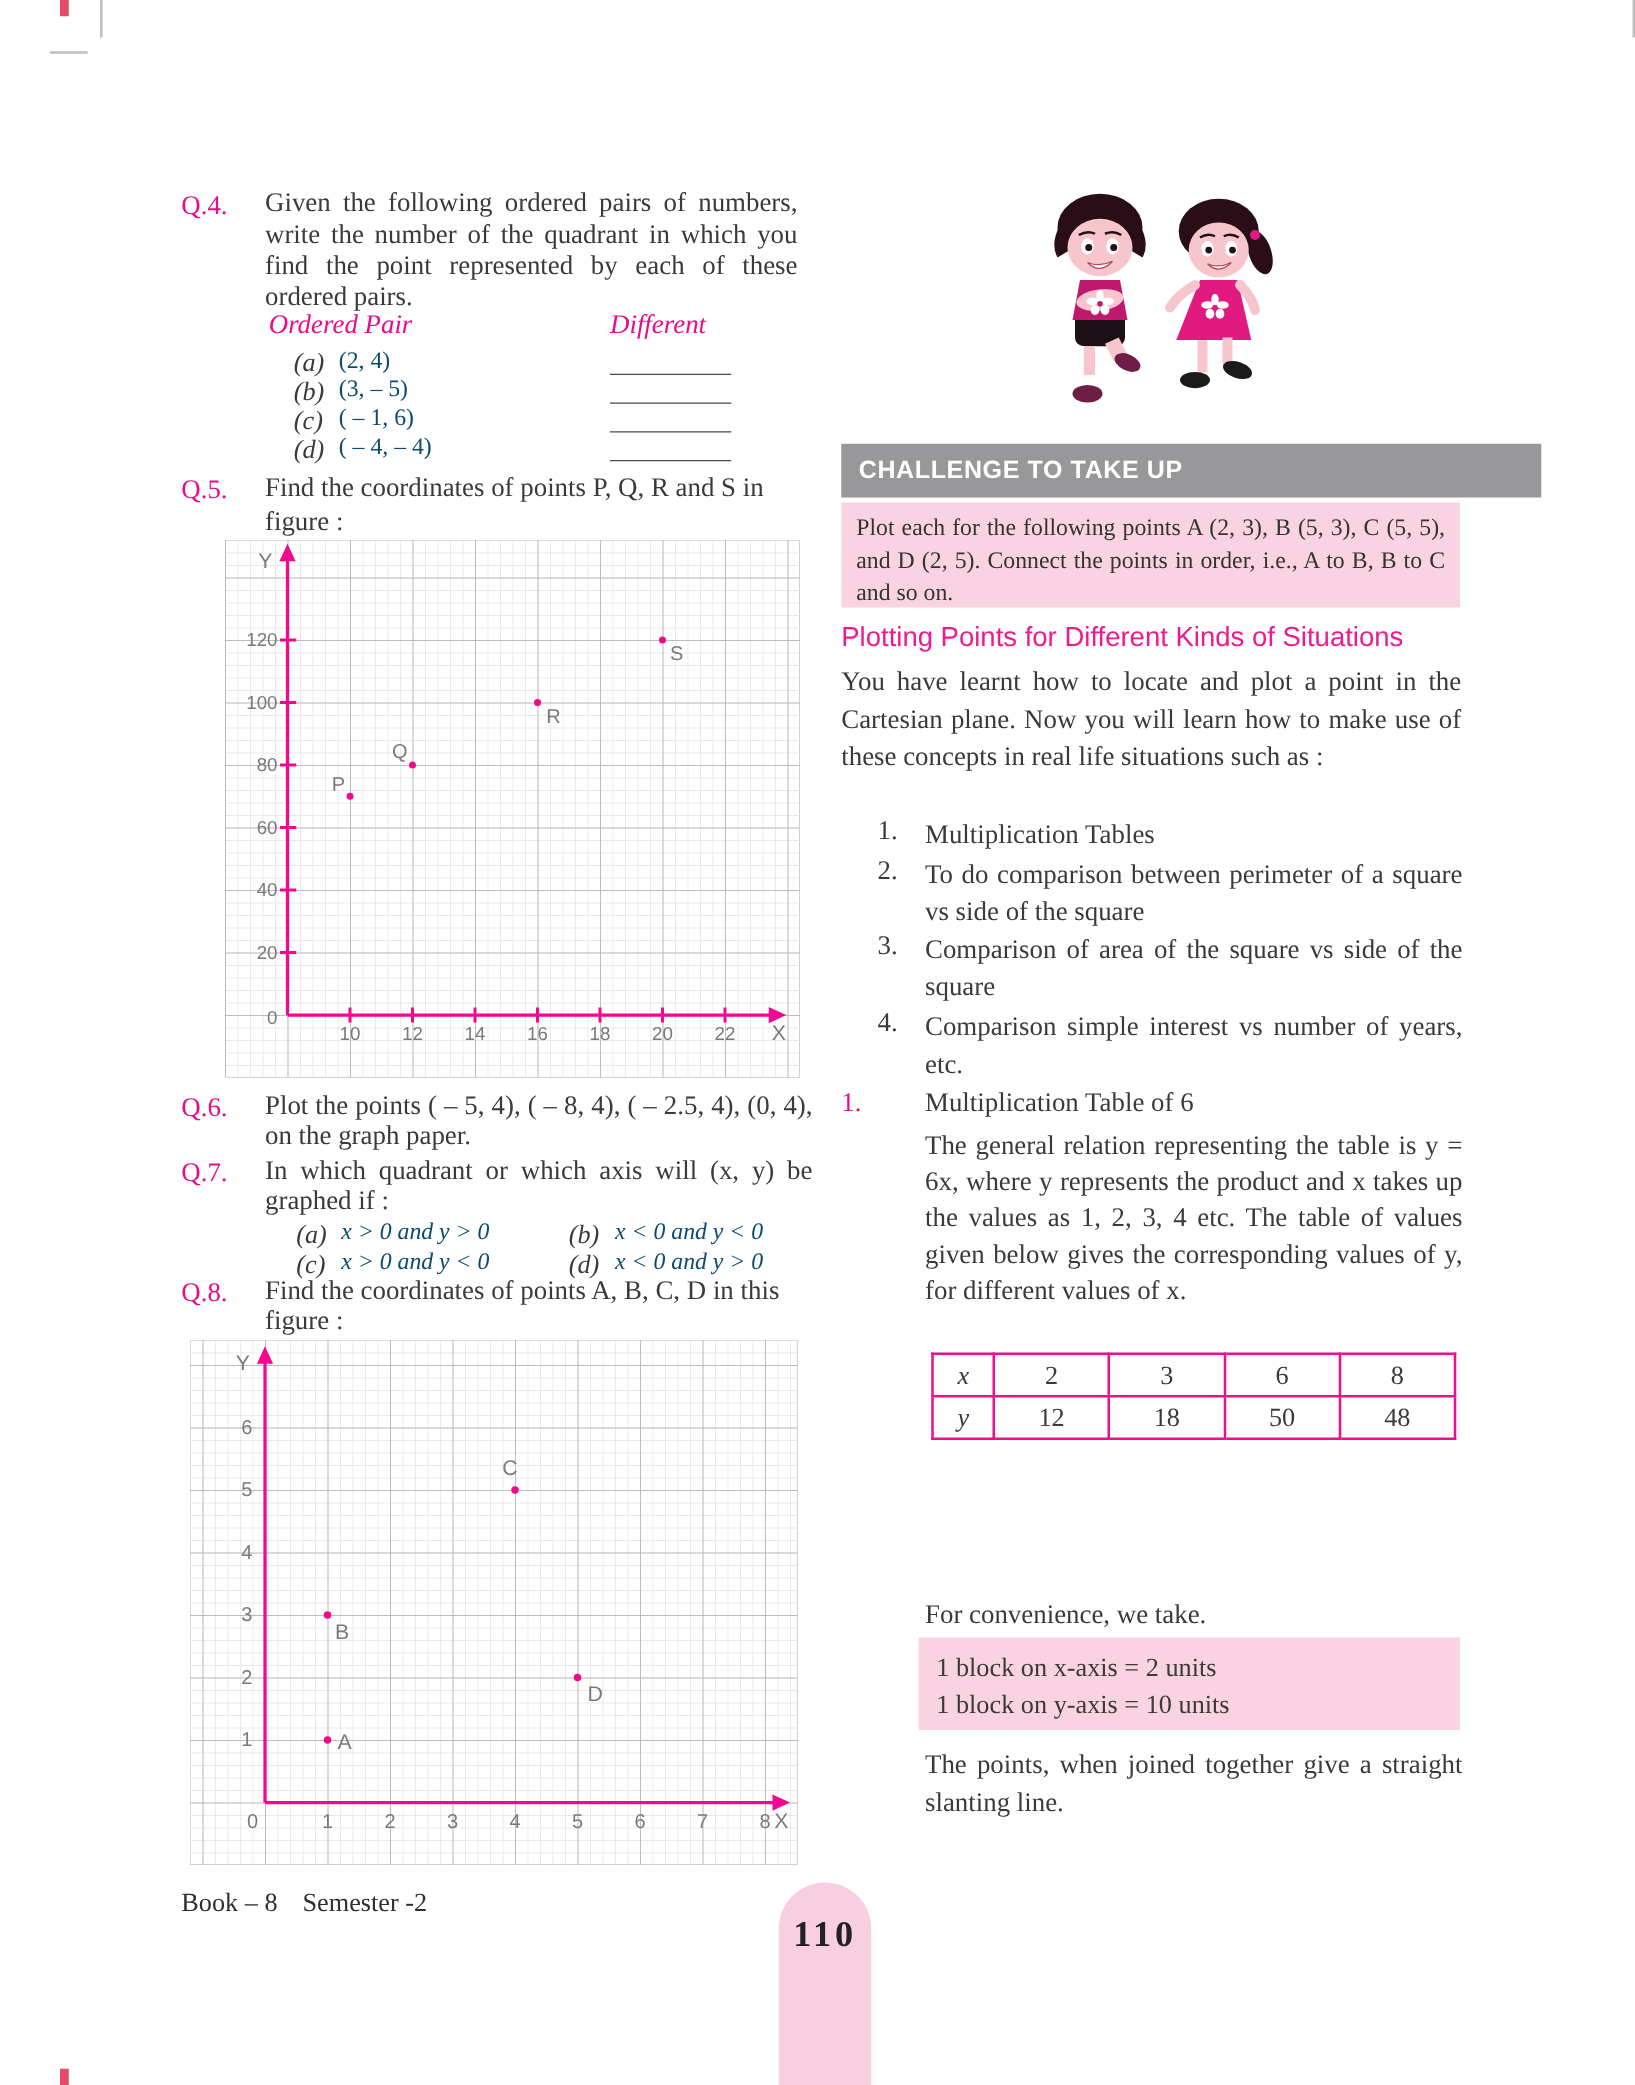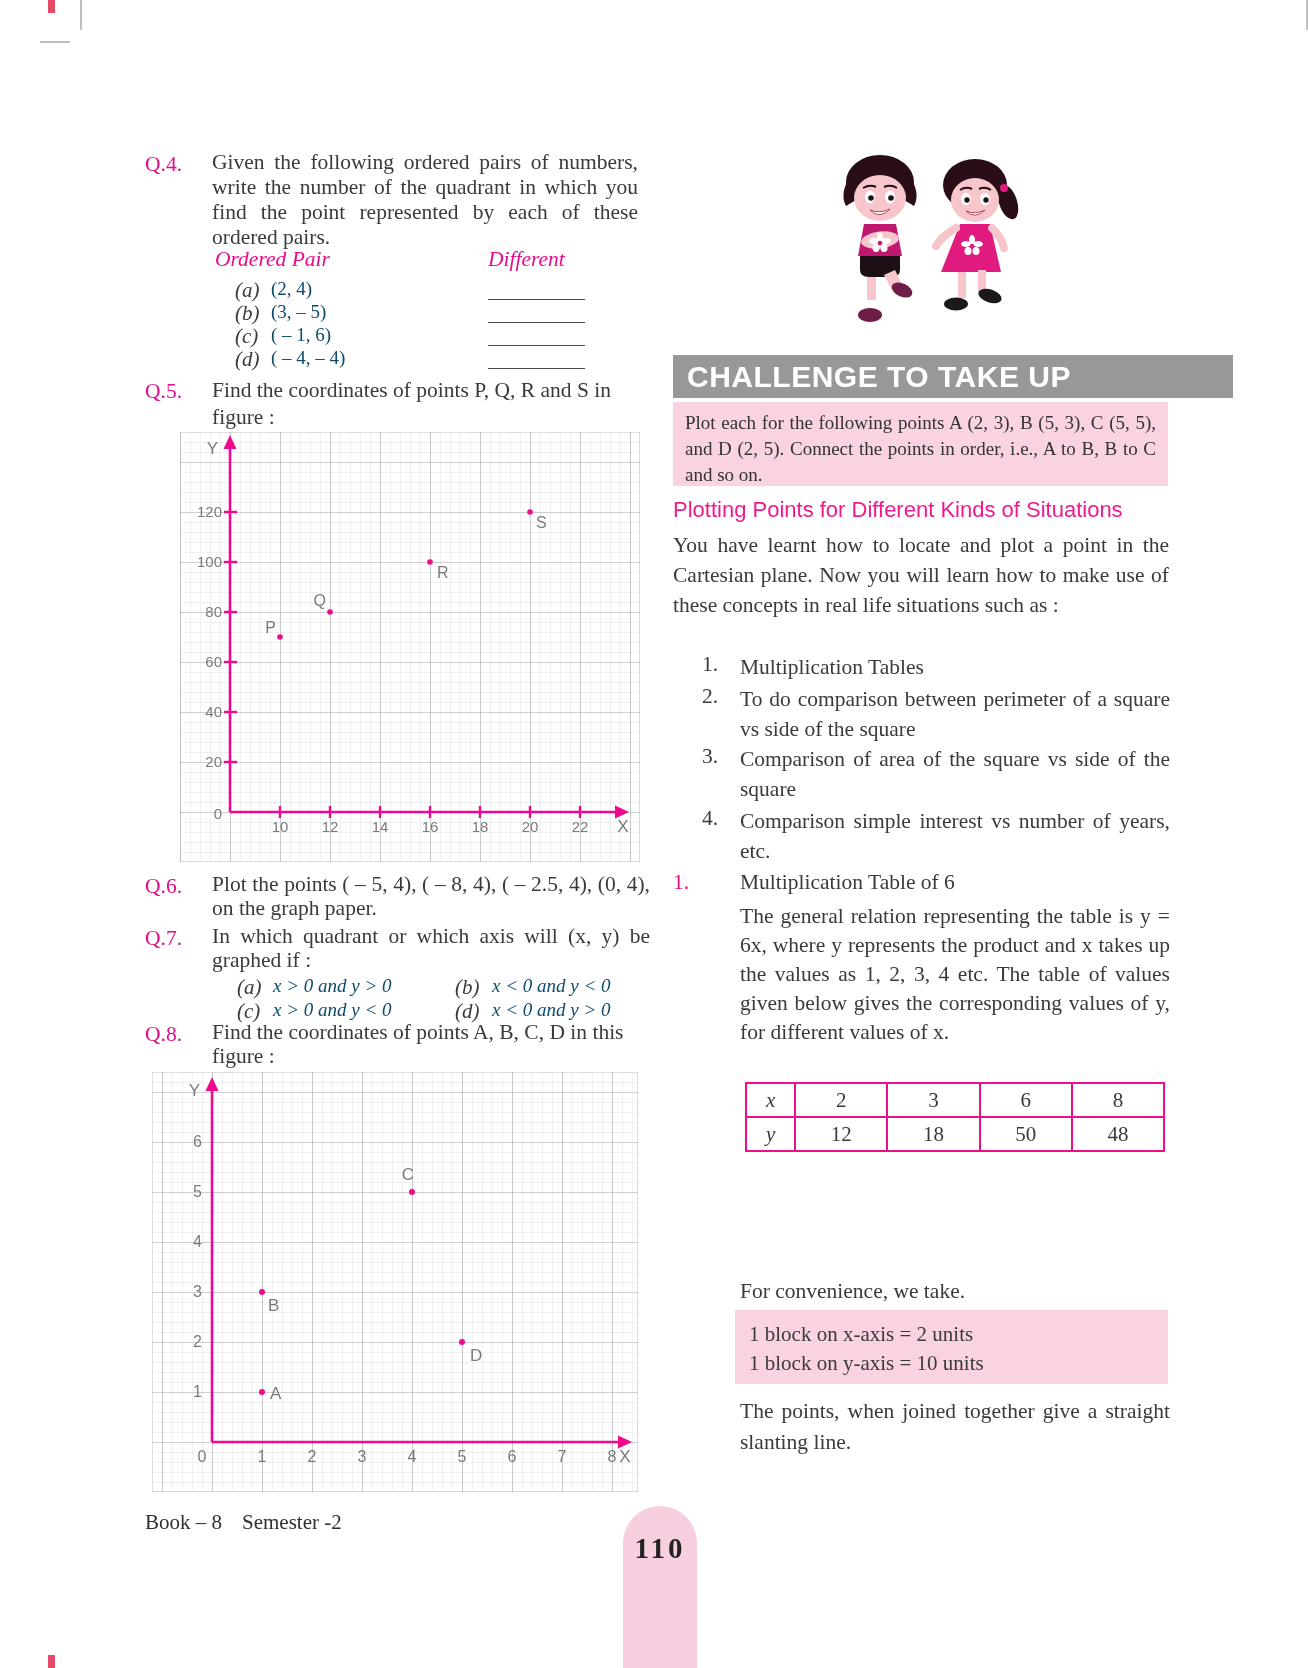--- a/index.html
+++ b/index.html
@@ -6,21 +6,21 @@
   .page{position:relative;width:1308px;height:1668px;background:#ffffff;overflow:hidden;
         font-family:"Liberation Serif",serif;color:#3a3a3a;margin-left:40px;}
   .abs{position:absolute;}
   .qlabel{color:#e80c8b;font-size:21.5px;}
   .qtext{font-size:21.5px;line-height:25px;text-align:justify;color:#3a3a3a;}
   .pinkital{color:#e80c8b;font-style:italic;font-size:21.5px;}
   .itemtag{font-style:italic;font-size:21px;color:#3a3a3a;}
   .itemtxt{font-size:19px;color:#0c4a6e;}
   .blank{height:0;border-top:1.6px solid #4a4a4a;}
   .challenge-bar{background:#98989a;color:#ffffff;font-family:"Liberation Sans",sans-serif;
-        font-weight:bold;font-size:30px;line-height:43px;padding-left:14px;letter-spacing:.5px;}
+        font-weight:bold;font-size:20px;line-height:43px;padding-left:14px;letter-spacing:.5px;}
   .pinkbox{background:#f9d3e1;}
   .heading-pink{color:#f01a8f;font-family:"Liberation Sans",sans-serif;font-size:22px;}
   .rpara{font-size:21.5px;line-height:30px;text-align:justify;}
   .rlistnum{font-size:21.5px;color:#3a3a3a;}
   .mtable{border-collapse:collapse;width:420px;}
   .mtable td{border:2px solid #ee0d8d;text-align:center;font-size:21px;height:30px;color:#3a3a3a;}
   .mtable td.varcell{font-style:italic;}
   .gridlabel{font-family:"Liberation Sans",sans-serif;fill:#7a7a7a;}
   .cropline{background:#c0c0c0;}
   .redtick{background:#e64a69;}

